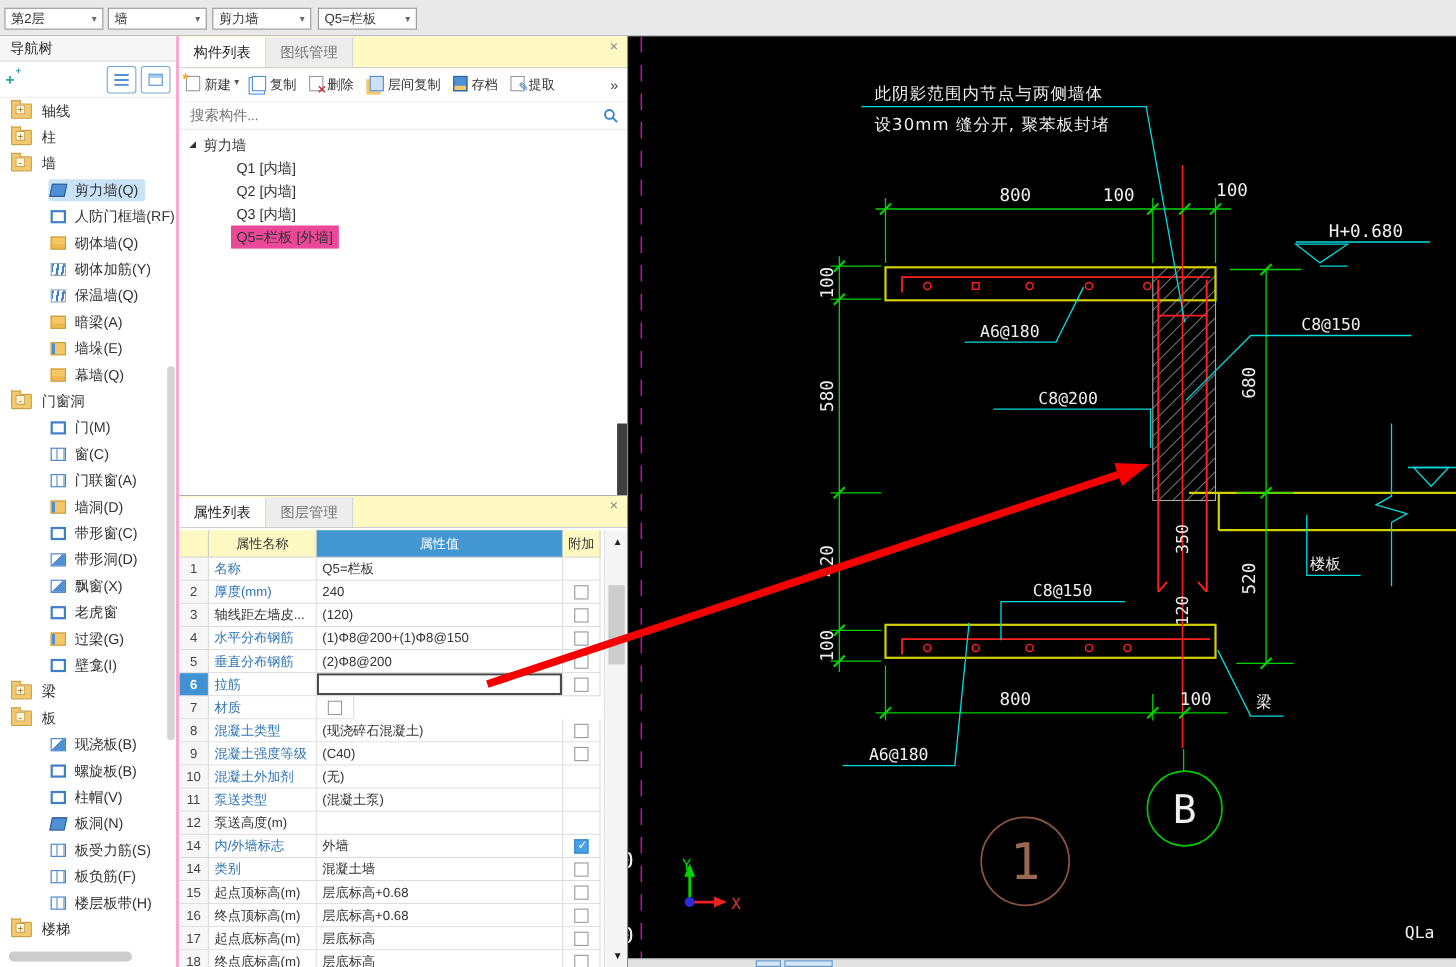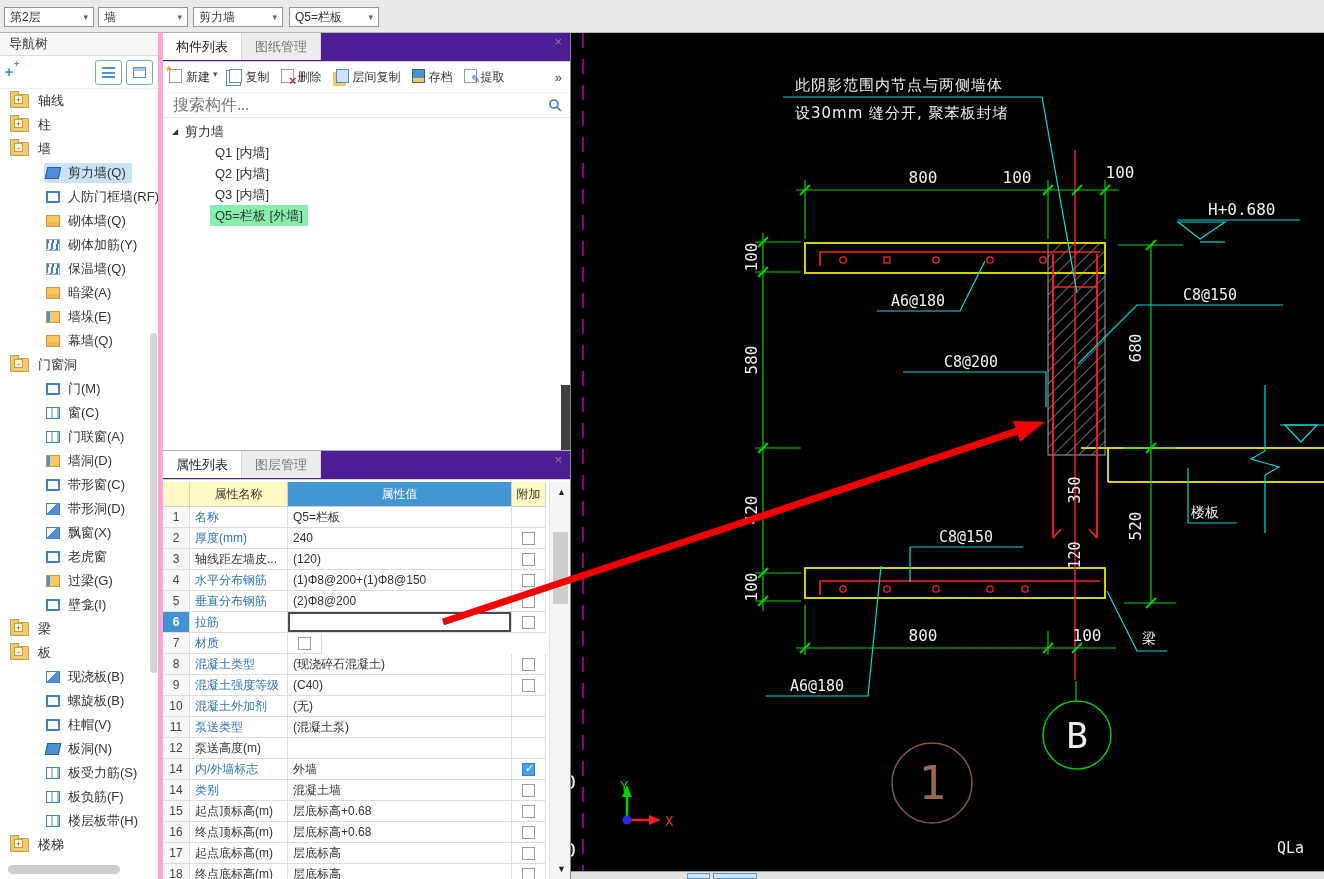--- a/index.html
+++ b/index.html
@@ -6,21 +6,21 @@
   body{width:1324px;height:879px;position:relative;overflow:hidden;background:#fff;
        font-family:"Liberation Sans","DejaVu Sans",sans-serif;font-size:13px;color:#333}
   
   #top-toolbar{position:absolute;left:0;top:0;width:1324px;height:33px;background:#e9e9e9;
                border-bottom:1px solid #b4b4b4;box-sizing:border-box}
   .combo{position:absolute;top:7px;height:20px;width:90px;background:#fff;border:1px solid #949494;
          display:flex;align-items:center;padding:0 5px;box-sizing:border-box;font-size:12px}
   .combo .caret{margin-left:auto;color:#666;font-size:9px}
   
   #sidebar{position:absolute;left:0;top:33px;width:163px;height:846px;background:#fff;
-           border-right:5px solid #f9a8d4;box-sizing:border-box;overflow:hidden}
+           border-right:3px solid #f9a8d4;box-sizing:border-box;overflow:hidden}
   #sidebar .title{height:22px;line-height:22px;padding-left:9px;border-bottom:1px solid #dcdcdc;
                   background:#f7f7f7;color:#333}
   #sb-tools{height:32px;display:flex;align-items:center;padding:0 5px;border-bottom:1px solid #efefef}
   .plus-ic{color:#2f9f9f;font-weight:bold;font-size:14px;width:20px;position:relative}
   .plus-ic::after{content:"+";position:absolute;top:-5px;left:9px;font-size:9px}
   .spacer{flex:1}
   .sbtn{width:25px;height:23px;border:1px solid #74a9d8;border-radius:3px;background:#fff;
         display:flex;align-items:center;justify-content:center;margin-left:4px}
   .sbtn .g1{width:13px;height:11px;background:repeating-linear-gradient(180deg,#4f8fd4 0 2px,transparent 2px 4.5px)}
   .sbtn .g2{width:13px;height:11px;border:1px solid #4f8fd4;box-sizing:border-box;box-shadow:inset 0 3px 0 #a9c9ea}
@@ -38,47 +38,47 @@
   .vo{border:2px solid #3f7fca;background:#fff}
   .vg{border:1px solid #3f7fca;background:repeating-linear-gradient(90deg,#fff 0 4px,#9cc0e8 4px 6px)}
   .vy{background:#f6c766;border:1px solid #c89a3c;box-shadow:inset 0 -4px 0 #eeb84e}
   .vs{background:repeating-linear-gradient(100deg,#3f7fca 0 2px,#fff 2px 5px);border:1px solid #9ab}
   .vb{background:#4f8fd4;border:1px solid #2d5f9a;transform:skewX(-12deg)}
   .vt{background:linear-gradient(135deg,#fff 45%,#4f8fd4 45%);border:1px solid #3f7fca}
   .vm{background:#f6c766;border:1px solid #c89a3c;box-shadow:inset 3px 0 0 #4f8fd4}
   #sb-vthumb{position:absolute;right:1px;top:300px;width:7px;height:340px;background:#d4d4d4;border-radius:4px}
   #sb-hthumb{position:absolute;left:8px;bottom:5px;width:112px;height:9px;background:#cccccc;border-radius:5px}
   
-  .ptabs{height:28px;background:#4c1d95;display:flex;align-items:flex-start;border-bottom:1px solid #cfcfcf;position:relative}
+  .ptabs{height:28px;background:#fef9c3;display:flex;align-items:center;border-bottom:1px solid #cfcfcf;position:relative}
   .ptab{height:27px;line-height:27px;padding:0 13px;font-size:13px;color:#777;background:#ededed;border-right:1px solid #d7d7d7}
   .ptab.active{background:#fff;color:#222}
   .pclose{position:absolute;right:8px;top:2px;color:#888;font-size:13px;line-height:13px}
   
   #component-panel{position:absolute;left:163px;top:33px;width:408px;height:417px;background:#fff;
                    border-right:1px solid #888;box-sizing:border-box;overflow:hidden}
   .ctools{height:30px;display:flex;align-items:center;padding-left:6px;font-size:12px;color:#333;border-bottom:1px solid #f0f0f0}
   .tbtn{display:flex;align-items:flex-start;margin-right:11px}
   .tbi{width:13px;height:14px;position:relative;margin-right:4px;flex:none;box-sizing:border-box}
   .tbi.page{background:#fff;border:1px solid #999}
   .tbi.new::before{content:"*";position:absolute;left:-4px;top:-7px;color:#f0a32a;font-size:14px;font-weight:bold}
   .tbi.copy{border-color:#4f8fd4;box-shadow:-2px 2px 0 0 #fff,-2px 2px 0 1px #4f8fd4}
   .tbi.del::after{content:"×";position:absolute;right:-4px;bottom:-6px;color:#cc3333;font-weight:bold;font-size:13px}
   .tbi.layer{background:#cfe0f4;border:1px solid #4f8fd4;box-shadow:-3px 3px 0 0 #f6c766;margin-left:3px}
   .tbi.arch{background:#4f8fd4;border:1px solid #2d5f9a;box-shadow:inset 0 -4px 0 #f6c766}
   .tbi.ext::after{content:"✎";position:absolute;right:-5px;bottom:-4px;color:#2d6fc0;font-size:11px}
   .newcaret{font-size:9px;color:#555;margin-left:3px}
   .more{margin-left:auto;margin-right:8px;color:#444;font-size:13px}
   .csearch{height:24px;display:flex;align-items:center;border-bottom:1px solid #e6e6e6;padding:0 8px}
-  .csearch input{border:none;outline:none;flex:1;font-size:16px;color:#c2410c;font-family:Liberation Serif, serif;background:transparent}
+  .csearch input{border:none;outline:none;flex:1;font-size:13px;color:#c2410c;font-family:Liberation Serif, serif;background:transparent}
   .ctree{padding-top:3px}
   .crow{height:21px;line-height:21px;font-size:13px;display:flex;align-items:center;white-space:nowrap}
   .crow .arrow{width:13px;margin-left:9px;font-size:8px;color:#333}
   .citem{padding-left:47px}
   .citem .lbl{padding:0 5px}
-  .citem.sel .lbl{background:#86efac}
+  .citem.sel .lbl{background:#ec4899}
   #cp-thumb{position:absolute;right:0;top:352px;width:9px;height:66px;background:#3f3f3f}
   
   #property-panel{position:absolute;left:163px;top:450px;width:408px;height:429px;background:#fff;
                   border-right:1px solid #888;border-top:1px solid #b0b0b0;box-sizing:border-box;overflow:hidden}
   .phead{position:absolute;left:0;top:31px;height:25px;display:flex;font-size:12px;width:383px}
   .phcell{border-right:1px solid #cfcfcf;border-bottom:1px solid #cfcfcf;background:#fef9c3;
           display:flex;align-items:center;justify-content:center;box-sizing:border-box;height:25px}
   .phcell.c0{width:27px}.phcell.c1{width:98px}.phcell.c2{width:224px;background:#4296d2;color:#fff}.phcell.c3{width:34px}
   #prows{position:absolute;left:0;top:56px;width:383px}
   .prow{display:flex;height:21px;font-size:12px}

